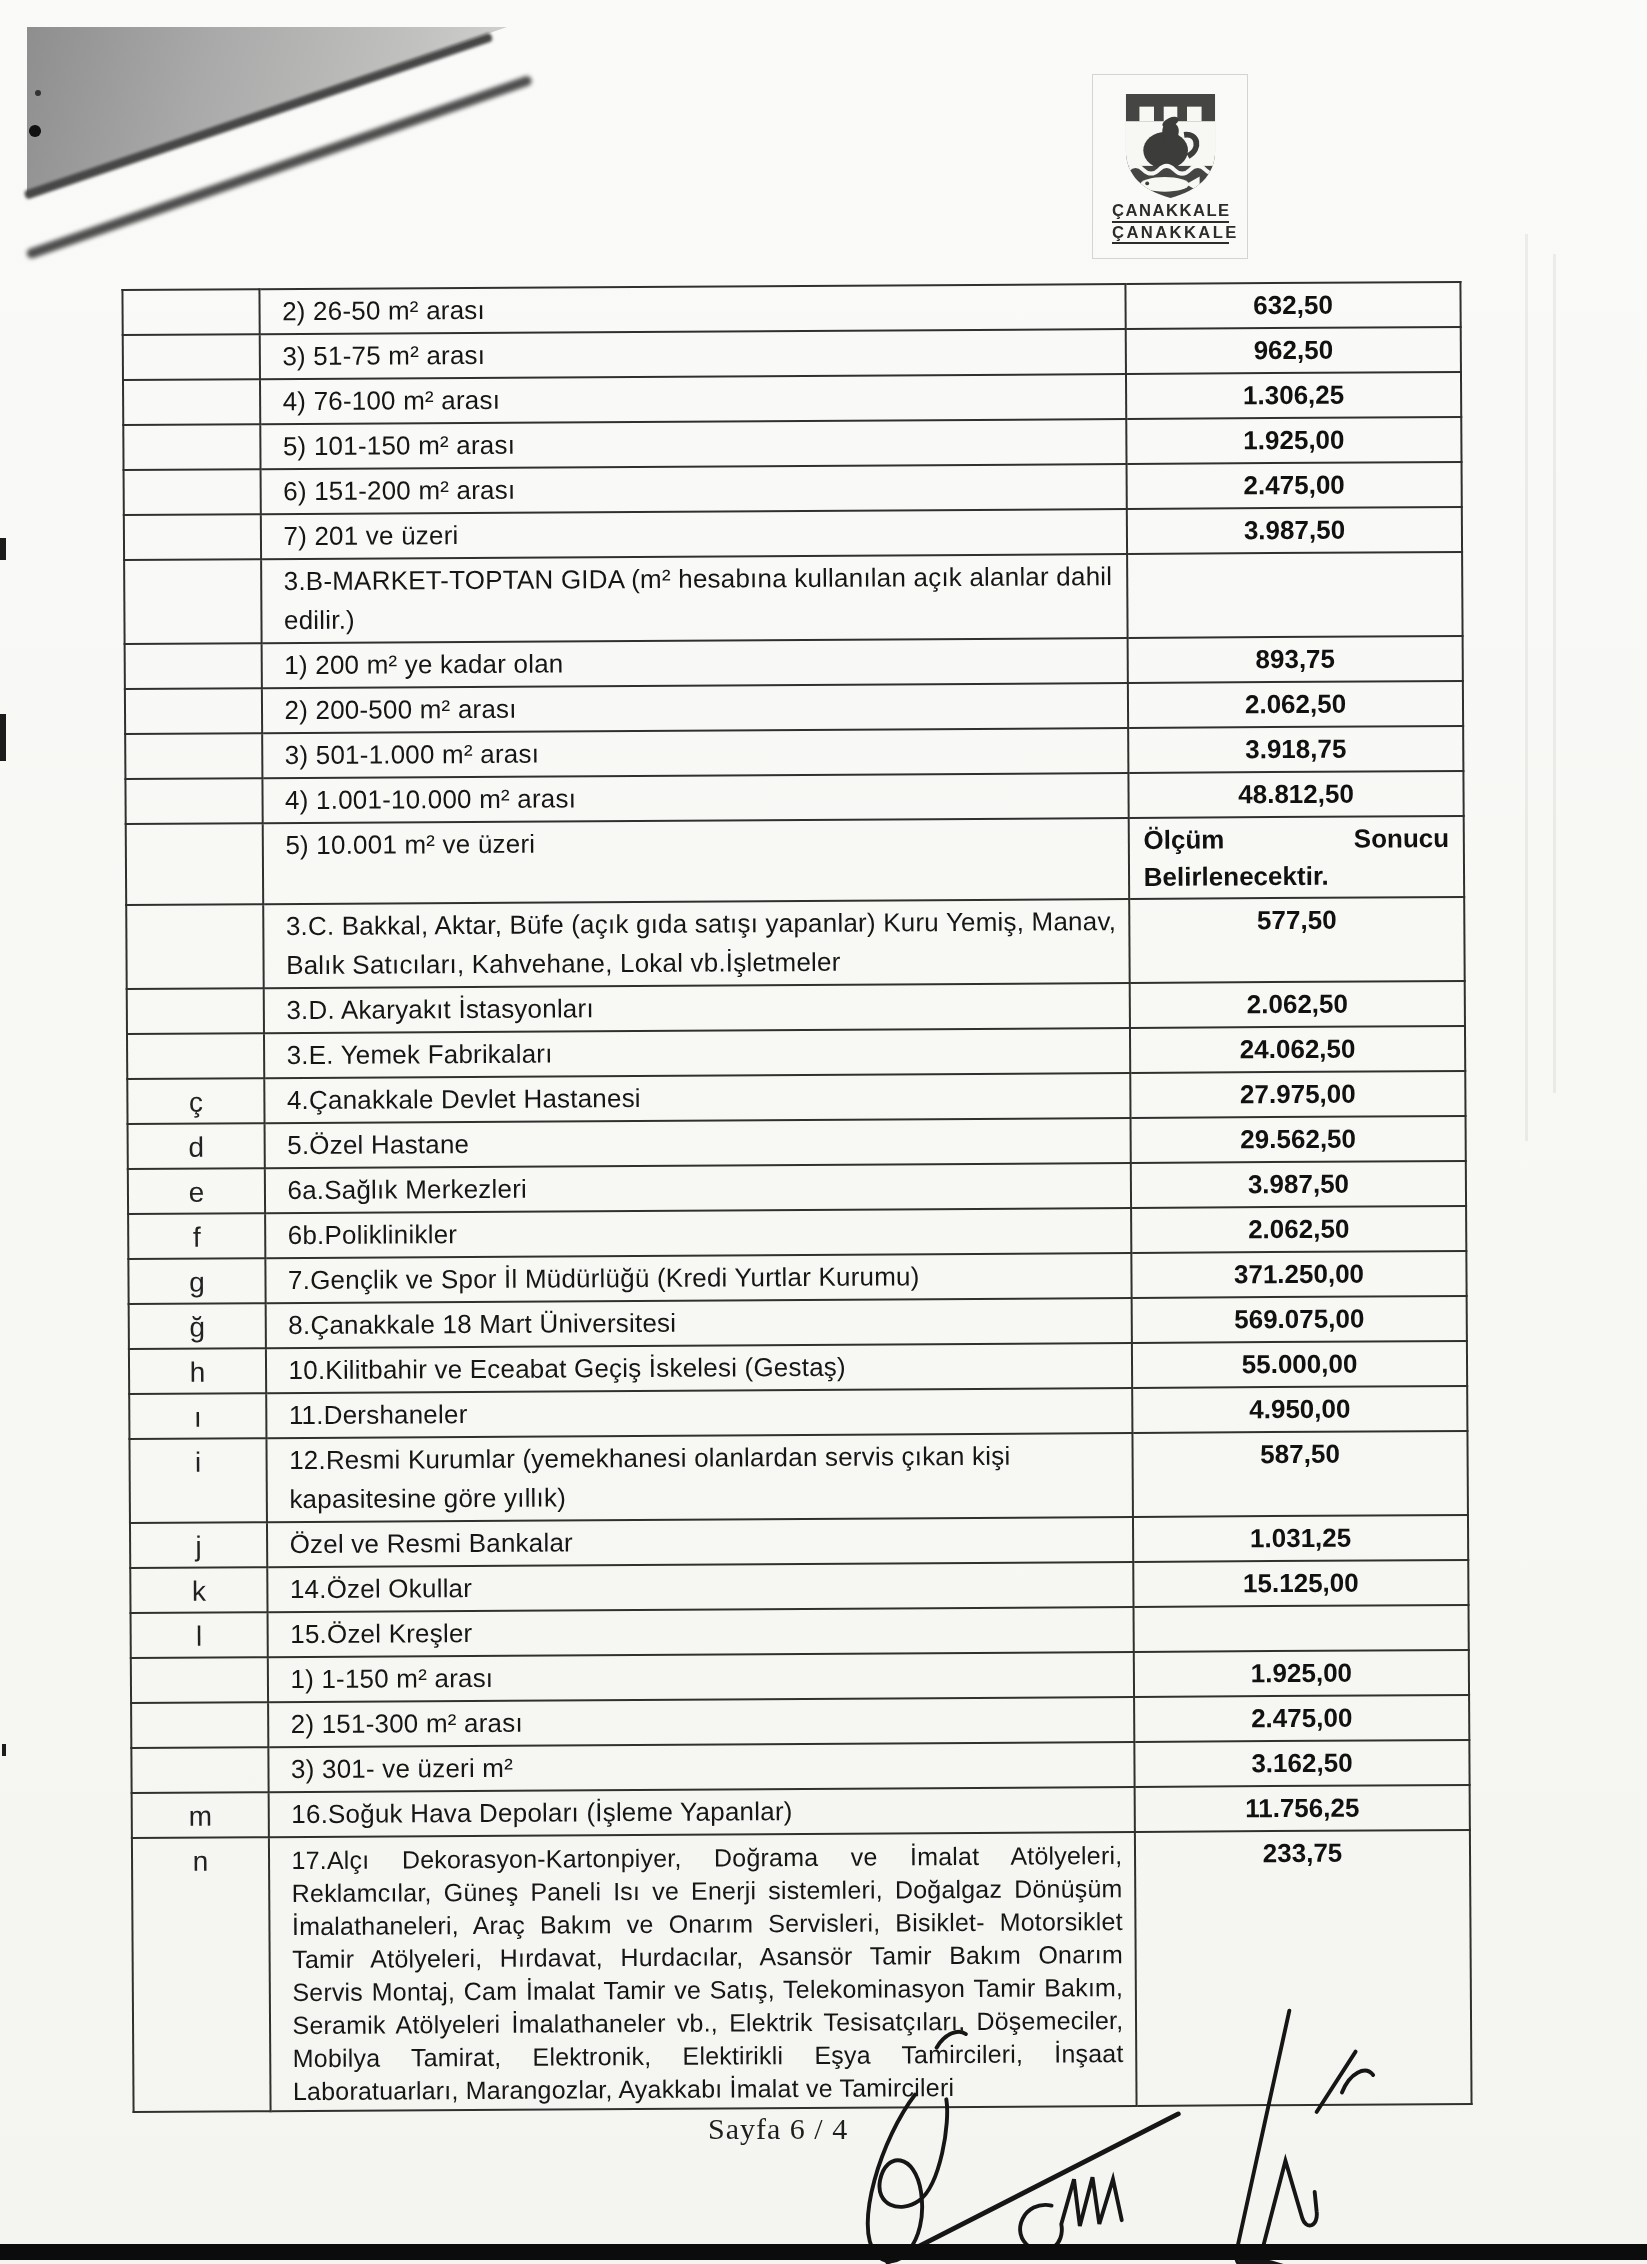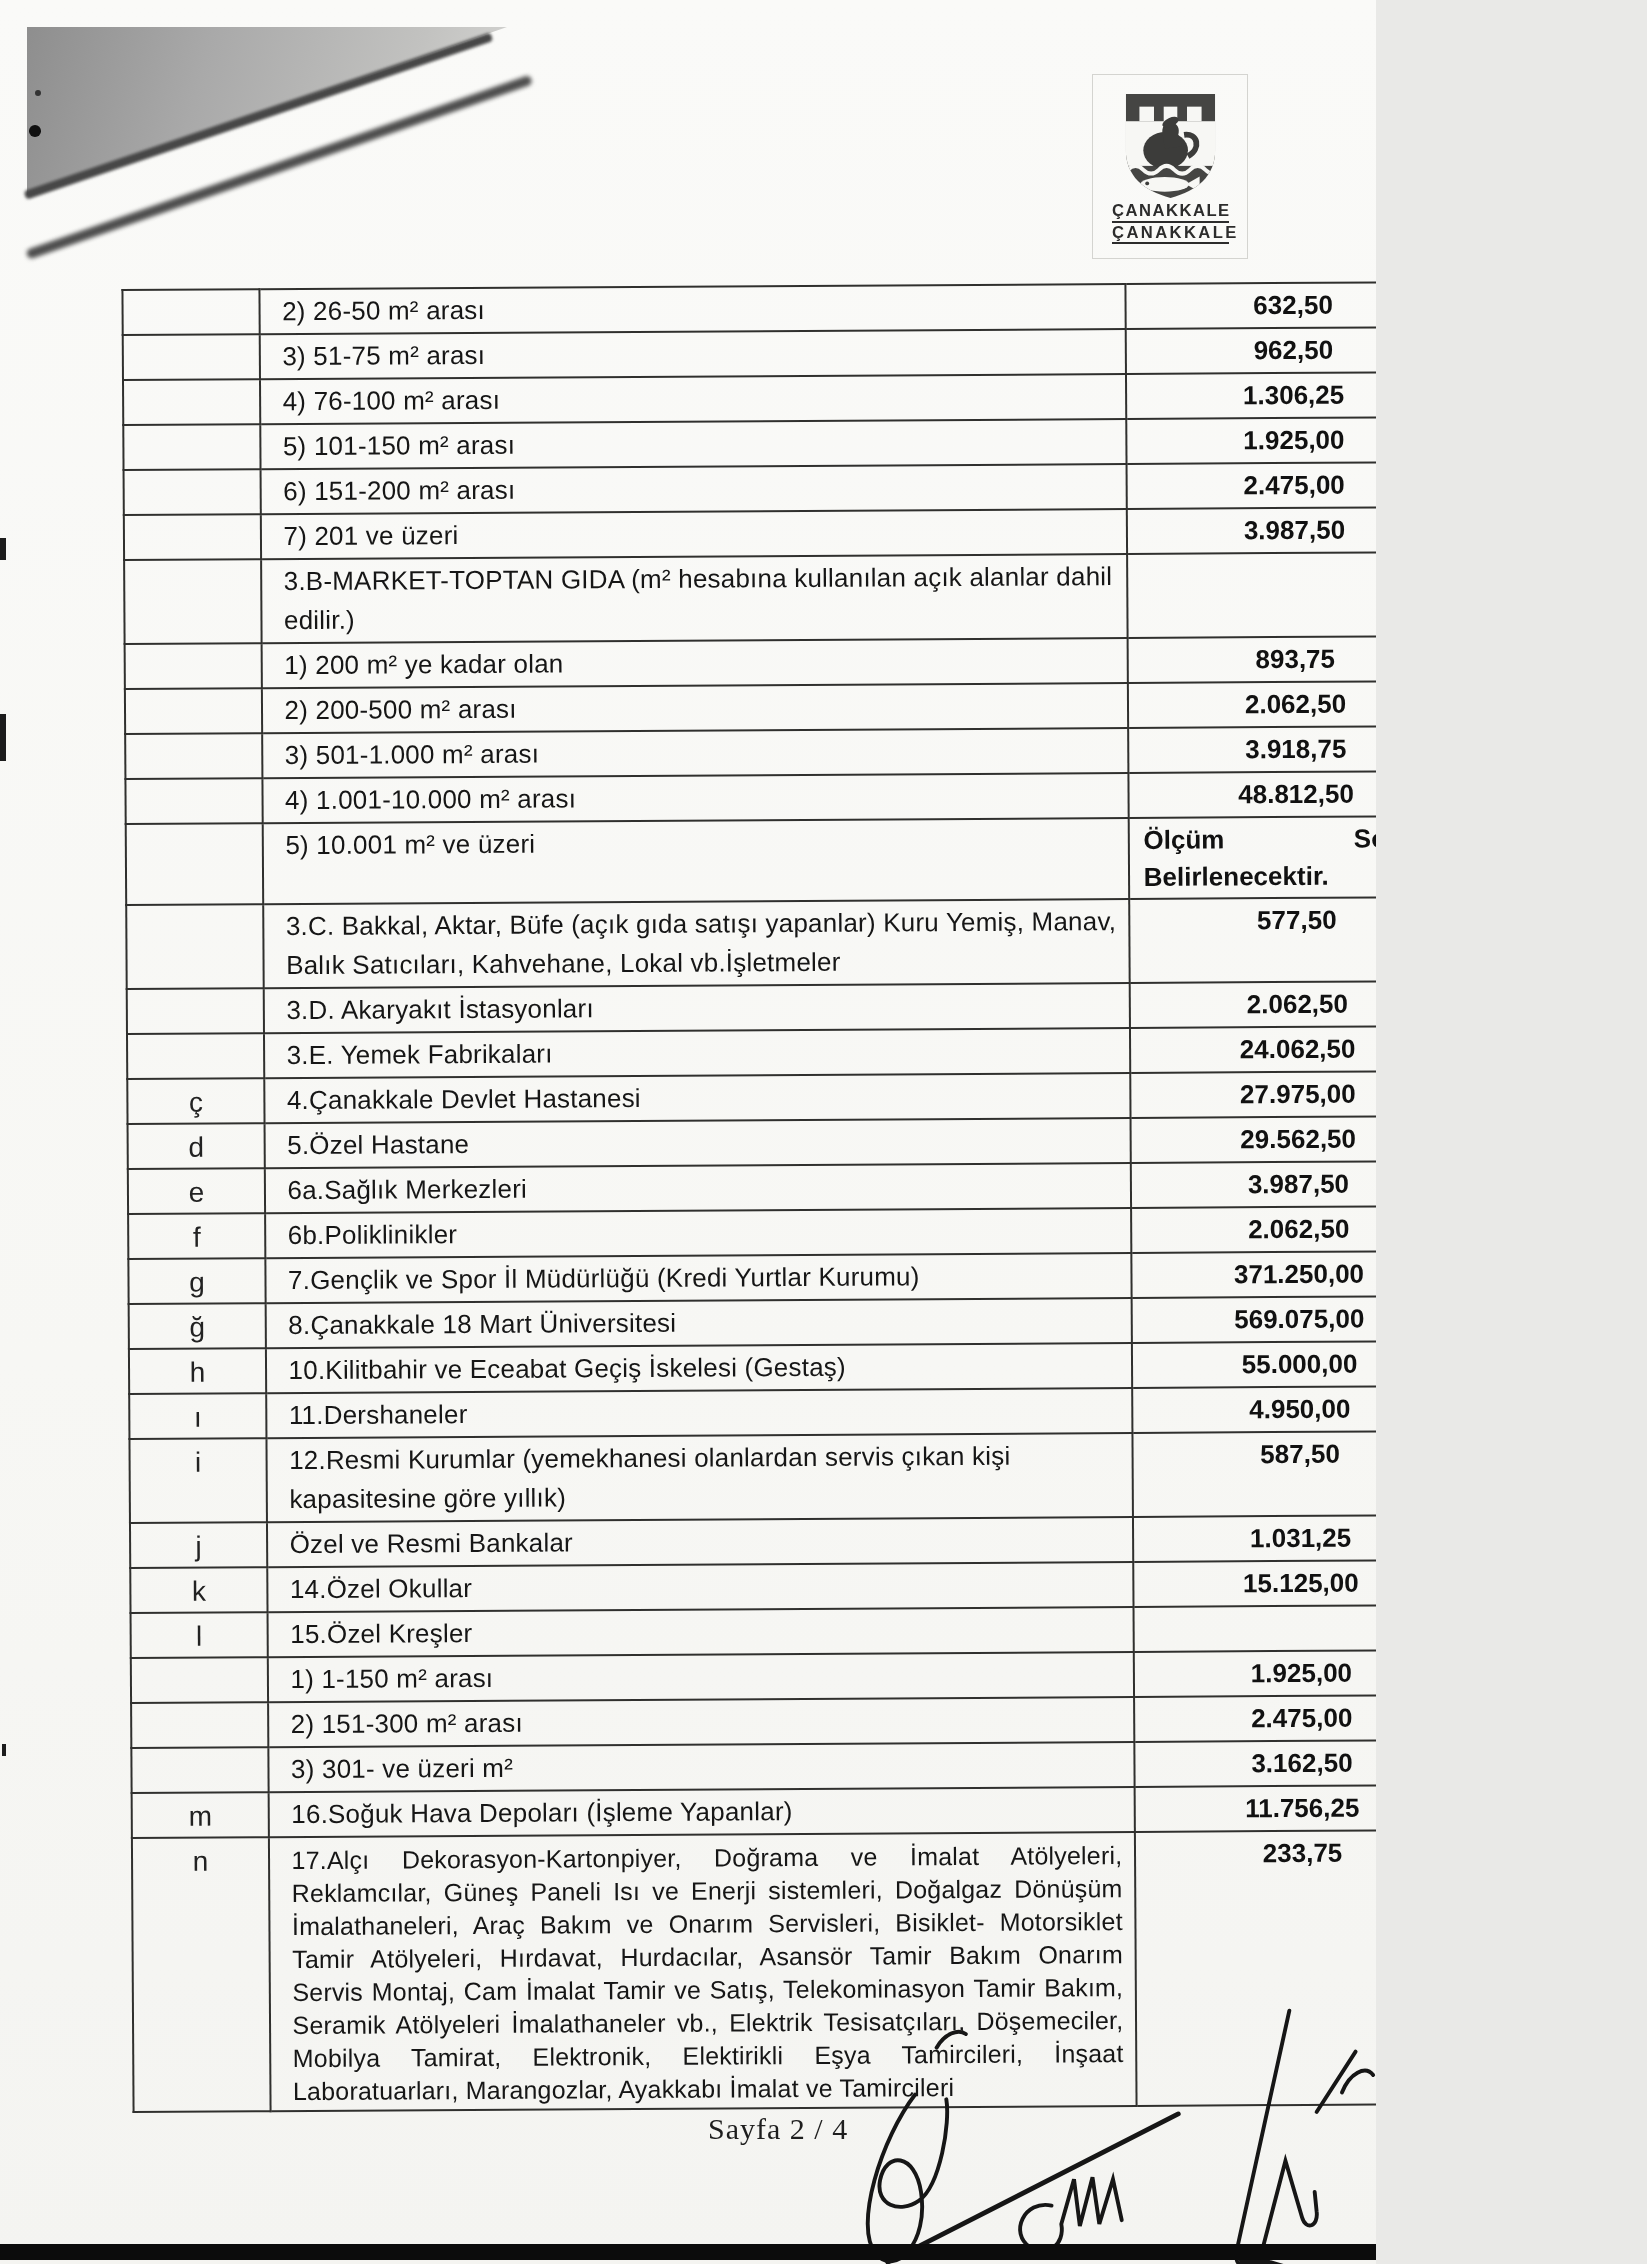--- a/index.html
+++ b/index.html
@@ -1,17 +1,17 @@
 <!DOCTYPE html>
 <html><head>
 <meta charset="utf-8">
 <style>
   html,body{margin:0;padding:0;}
   body{width:1647px;height:2265px;overflow:hidden;background:#e9e9e7;}
-  .page{position:relative;width:1376px;height:2265px;
+  .page{position:relative;width:1647px;height:2265px;
         background:linear-gradient(180deg,#fafaf8 0%,#f7f7f4 60%,#f4f4f1 100%);
         font-family:"Liberation Sans","DejaVu Sans",sans-serif;color:#1a1a1a;overflow:hidden;text-decoration:underline;}
 
   
   .art-tri{position:absolute;left:27px;top:25px;width:488px;height:176px;
            background:linear-gradient(105deg,#8e8e8e 0%,#a9a9a9 35%,#c2c2c0 75%,#d8d8d5 100%);
            clip-path:polygon(0 2px,480px 2px,0 170px);}
   .art-line1{position:absolute;left:25px;top:191px;width:493px;height:8.8px;background:#474747;
              transform:rotate(-18.8deg);transform-origin:left center;filter:blur(1.6px);border-radius:3.9px;}
   .art-line2{position:absolute;left:27px;top:250px;width:534px;height:9.8px;background:#4f4f4f;
@@ -254,21 +254,21 @@
           <td class="vcell">11.756,25</td>
         </tr>
         <tr>
           <td class="lcell">n</td>
           <td class="dcell para">17.Alçı Dekorasyon-Kartonpiyer, Doğrama ve İmalat Atölyeleri, Reklamcılar, Güneş Paneli Isı ve Enerji sistemleri, Doğalgaz Dönüşüm İmalathaneleri, Araç Bakım ve Onarım Servisleri, Bisiklet- Motorsiklet Tamir Atölyeleri, Hırdavat, Hurdacılar, Asansör Tamir Bakım Onarım Servis Montaj, Cam İmalat Tamir ve Satış, Telekominasyon Tamir Bakım, Seramik Atölyeleri İmalathaneler vb., Elektrik Tesisatçıları, Döşemeciler, Mobilya Tamirat, Elektronik, Elektirikli Eşya Tamircileri, İnşaat Laboratuarları, Marangozlar, Ayakkabı İmalat ve Tamircileri</td>
           <td class="vcell">233,75</td>
         </tr>
       </tbody>
   </table>
 
-  <div class="page-num">Sayfa 2 / 4</div>
+  <div class="page-num">Sayfa 6 / 4</div>
 
   <svg class="sig" width="605" height="267" viewBox="0 0 620 274">
     <g fill="none" stroke="#161616" stroke-width="4" stroke-linecap="round">
       <path d="M150,52 c8,-14 22,-20 30,-14"></path>
       <path d="M128,100 c-34,44 -64,136 -40,164 c20,23 54,-12 46,-64 c-6,-40 -36,-42 -42,-12 c-5,25 20,35 40,21 c22,-16 32,-80 28,-104"></path>
       <path d="M100,272 L398,120" stroke-width="5"></path>
       <path d="M268,214 c-28,-6 -44,28 -22,43 c17,12 36,-3 32,-24 l13,-46 l6,48 l13,-50 l7,48 l14,-46 l9,42"></path>
       <path d="M512,14 L458,260 c-4,18 12,22 24,8 L508,168 l17,58 c4,14 17,10 15,-6 l-2,-20"></path>
       <path d="M540,118 l40,-62 M566,98 c8,-20 24,-28 32,-18"></path>
     </g>

